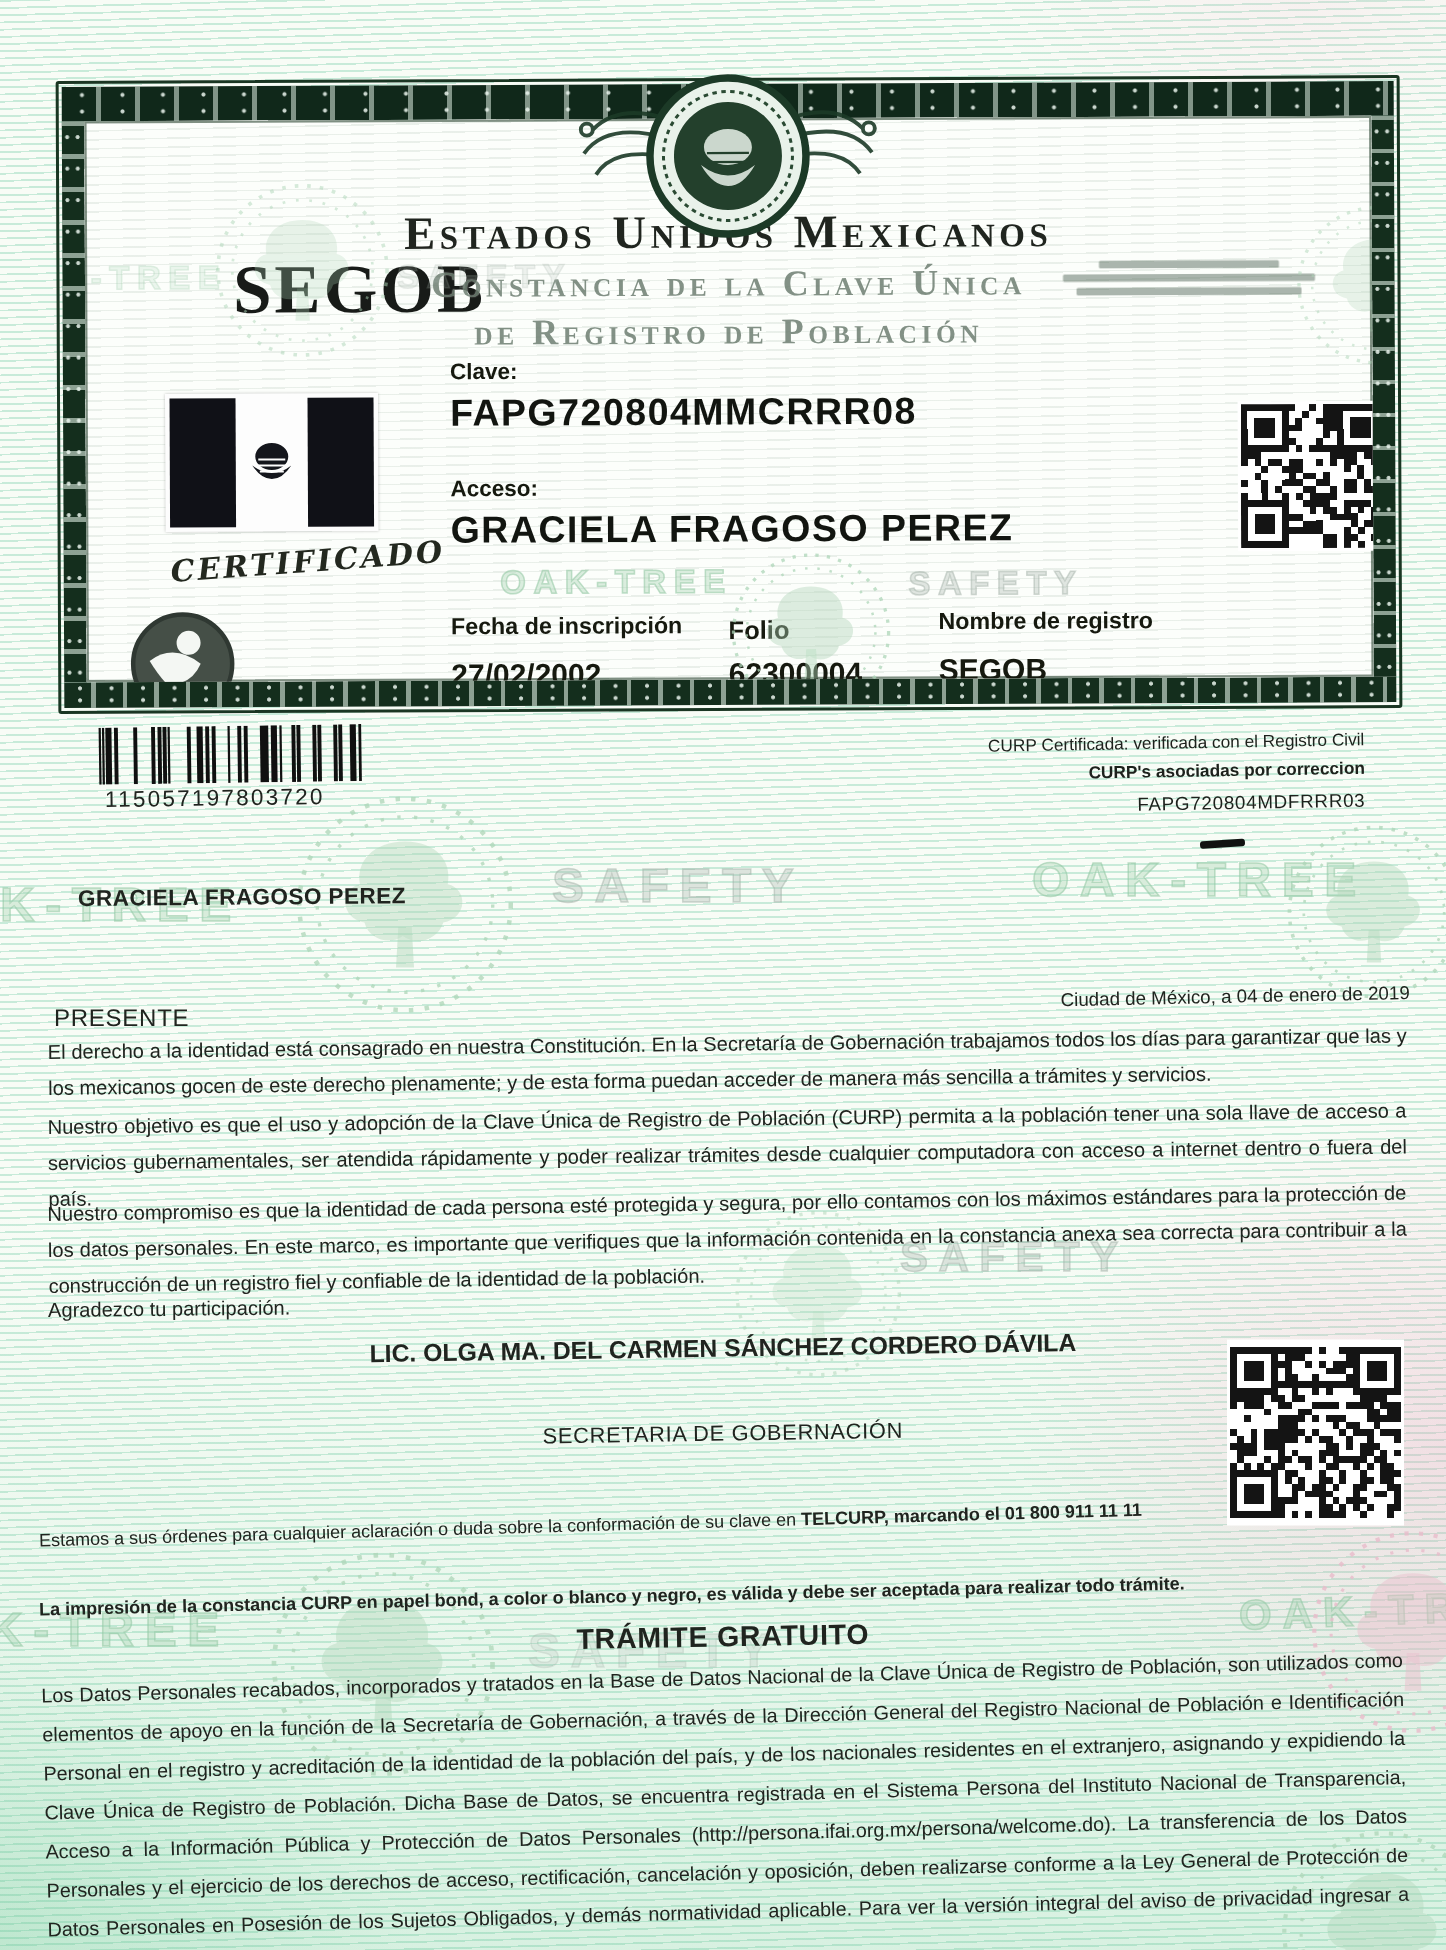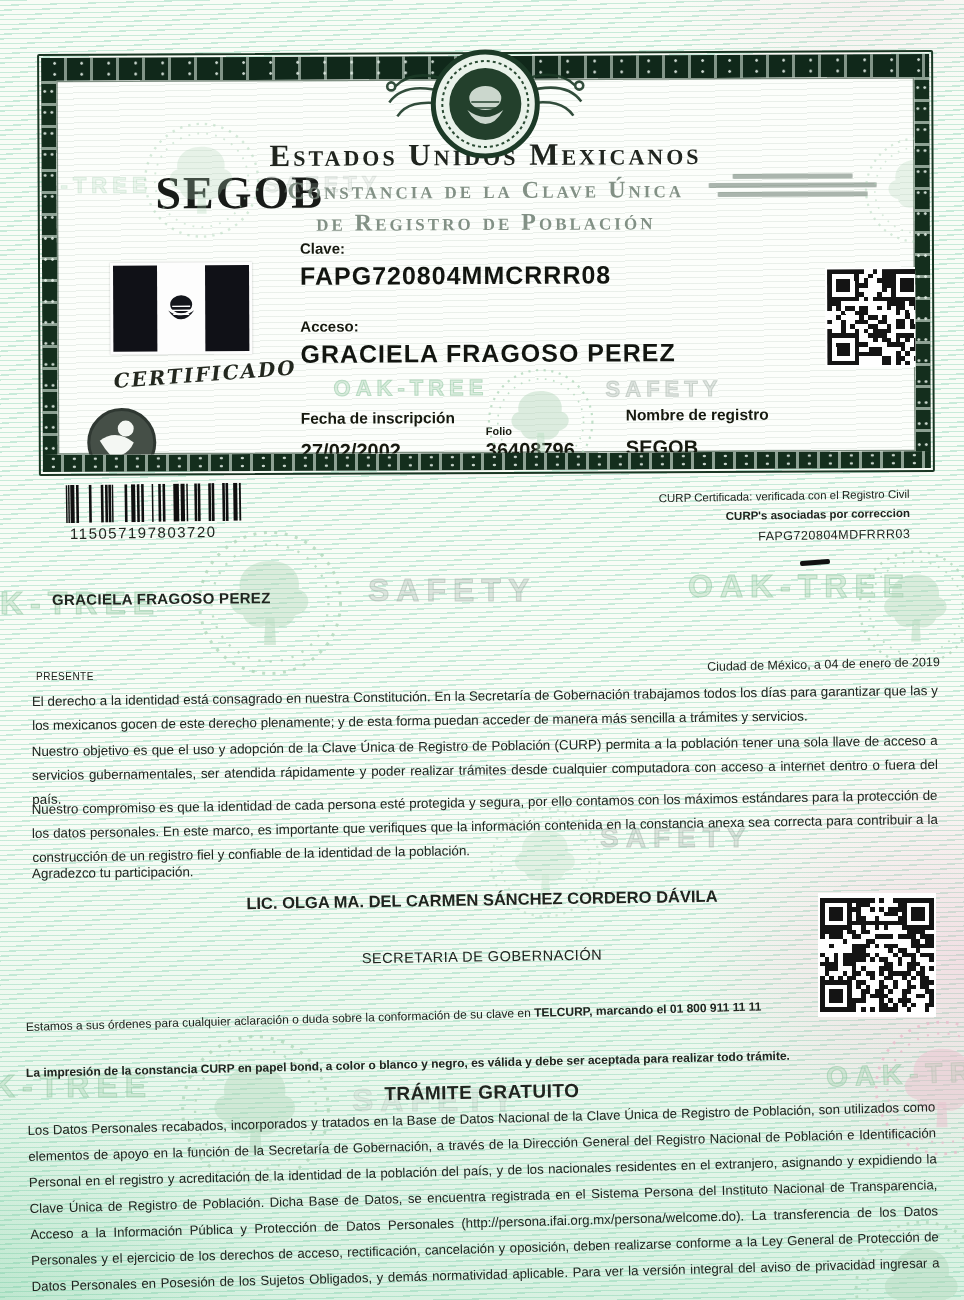--- a/index.html
+++ b/index.html
@@ -108,21 +108,21 @@
   .certnote{position:absolute;right:54px;top:490px;text-align:right;z-index:2;transform:rotate(-1deg);color:#1d211c;}
   .certnote .l1{font-size:11.5px;margin-bottom:7px;}
   .certnote .l2{font-size:11.5px;font-weight:700;margin-bottom:8px;}
   .certnote .l3{font-size:12.5px;letter-spacing:0.5px;}
   .stray-dash{position:absolute;left:800px;top:560px;width:30px;height:5px;background:#111;border-radius:2px;z-index:2;transform:rotate(-4deg);}
 
   
   .letter-el{position:absolute;z-index:2;color:#20241f;transform-origin:left center;}
   .addressee{left:52px;top:591px;font-size:15px;font-weight:700;letter-spacing:0.3px;transform:rotate(-0.5deg);}
   .dateline{right:24px;top:655px;font-size:12.5px;font-weight:500;transform:rotate(-1.2deg);transform-origin:right center;}
-  .salutation{left:36px;top:671px;font-size:10px;letter-spacing:0.5px;}
+  .salutation{left:36px;top:671px;font-size:16px;letter-spacing:0.5px;}
   .para{left:32px;width:906px;font-size:13.4px;line-height:24px;text-align:justify;}
   .p1{top:690px;transform:rotate(-0.7deg);}
   .p2{top:740px;transform:rotate(-0.7deg);}
   .p3{top:798px;transform:rotate(-0.9deg);}
   .closing{left:32px;top:866px;font-size:13.4px;transform:rotate(-0.6deg);}
   .sig-name{left:0;right:0;top:898px;text-align:center;font-size:16.5px;font-weight:700;transform:rotate(-0.9deg);}
   .sig-title{left:0;right:0;top:956px;text-align:center;font-size:14.5px;font-weight:500;letter-spacing:0.5px;transform:rotate(-0.9deg);}
   .contact{left:26px;top:1020px;font-size:12px;transform:rotate(-1.6deg);white-space:nowrap;}
   .contact b{font-weight:700;}
   .print-notice{left:26px;top:1066px;font-size:12px;font-weight:700;transform:rotate(-1.3deg);white-space:nowrap;}
@@ -375,22 +375,22 @@
           <circle cx="36" cy="36" r="33" fill="#454f47"></circle>
           <circle cx="36" cy="36" r="33" fill="none" stroke="#2f3832" stroke-width="3"></circle>
           <circle cx="40" cy="22" r="8" fill="#f4f7f3"></circle>
           <path d="M14,34 q16,-12 34,2 q-6,14 -22,14 q-6,-6 -12,-16z" fill="#f4f7f3"></path>
           <path d="M24,52 q12,8 24,-2" stroke="#454f47" stroke-width="5" fill="none"></path>
         </svg>
       </div>
 
       <div class="lbl" style="left:243px;top:330px;font-size:15.5px">Fecha de inscripción</div>
       <div class="fldval" style="left:243px;top:360px">27/02/2002</div>
-      <div class="lbl" style="left:428px;top:346px;font-size:11px">Folio</div>
-      <div class="fldval" style="left:428px;top:360px">36408796</div>
+      <div class="lbl" style="left:428px;top:332px;font-size:17px">Folio</div>
+      <div class="fldval" style="left:428px;top:360px">62300004</div>
       <div class="lbl" style="left:568px;top:328px;font-size:15.5px">Nombre de registro</div>
       <div class="fldval" style="left:568px;top:358px">SEGOB</div>
     </div>
 
     <div class="seal-wrap">
       <svg width="260" height="130" viewBox="0 0 260 130">
         <g stroke="#1c3a27" stroke-width="2.6" fill="none" opacity="0.9">
           <path d="M92,38 C70,30 52,32 40,44"></path>
           <path d="M90,50 C62,42 44,46 34,60"></path>
           <path d="M90,62 C64,58 50,62 42,74"></path>

